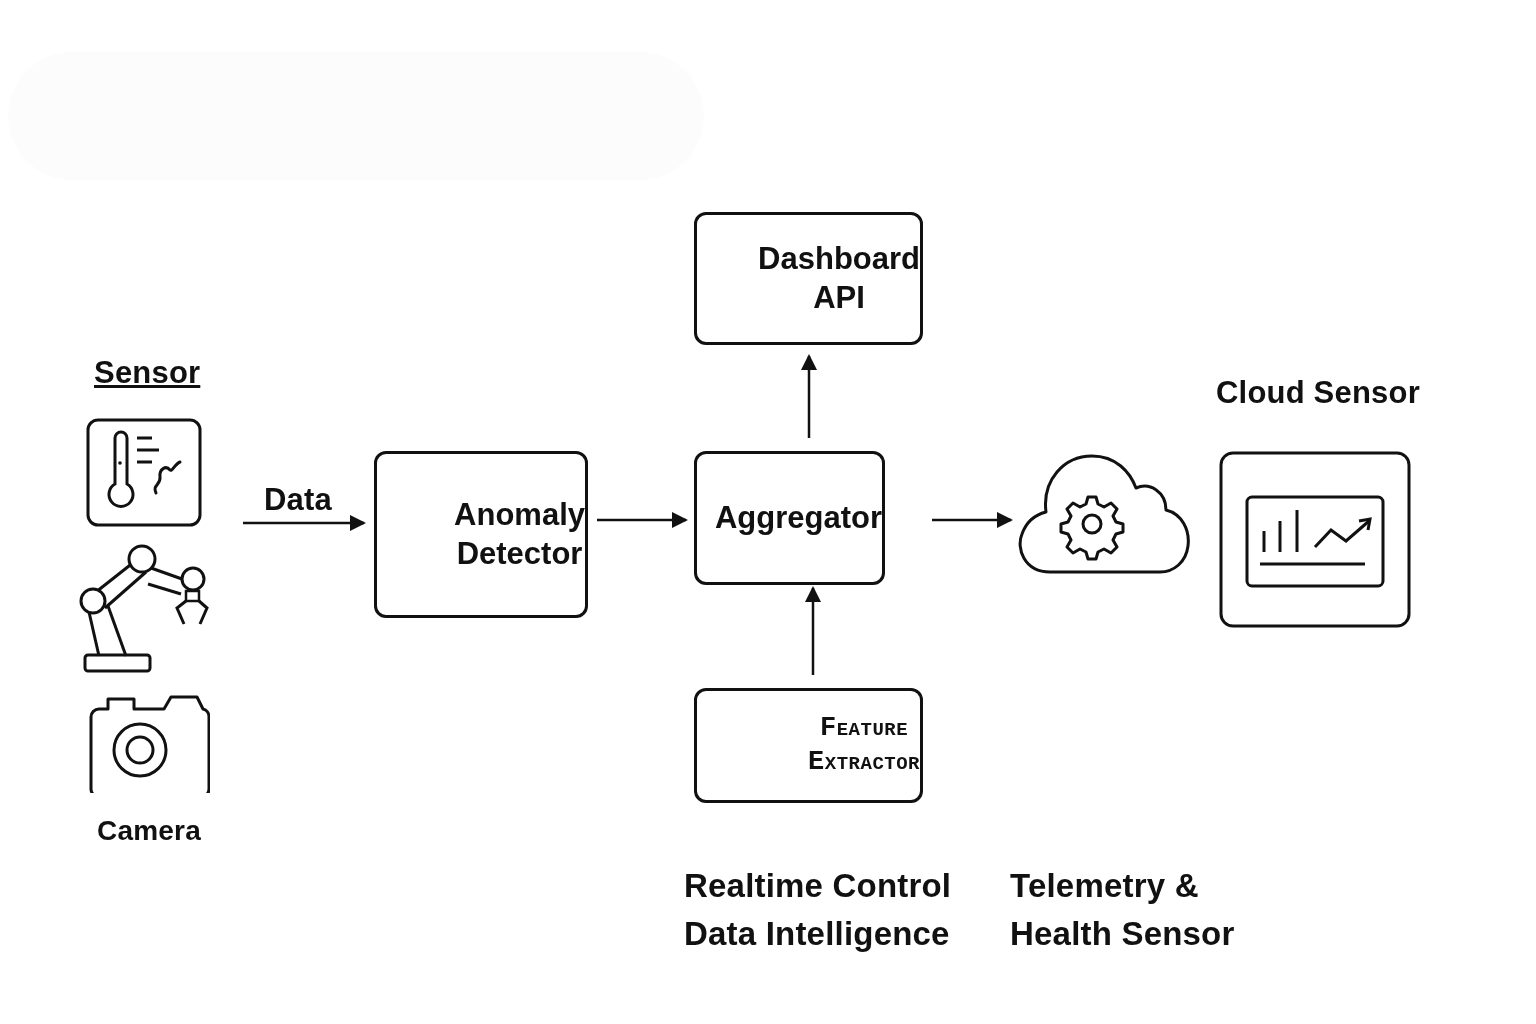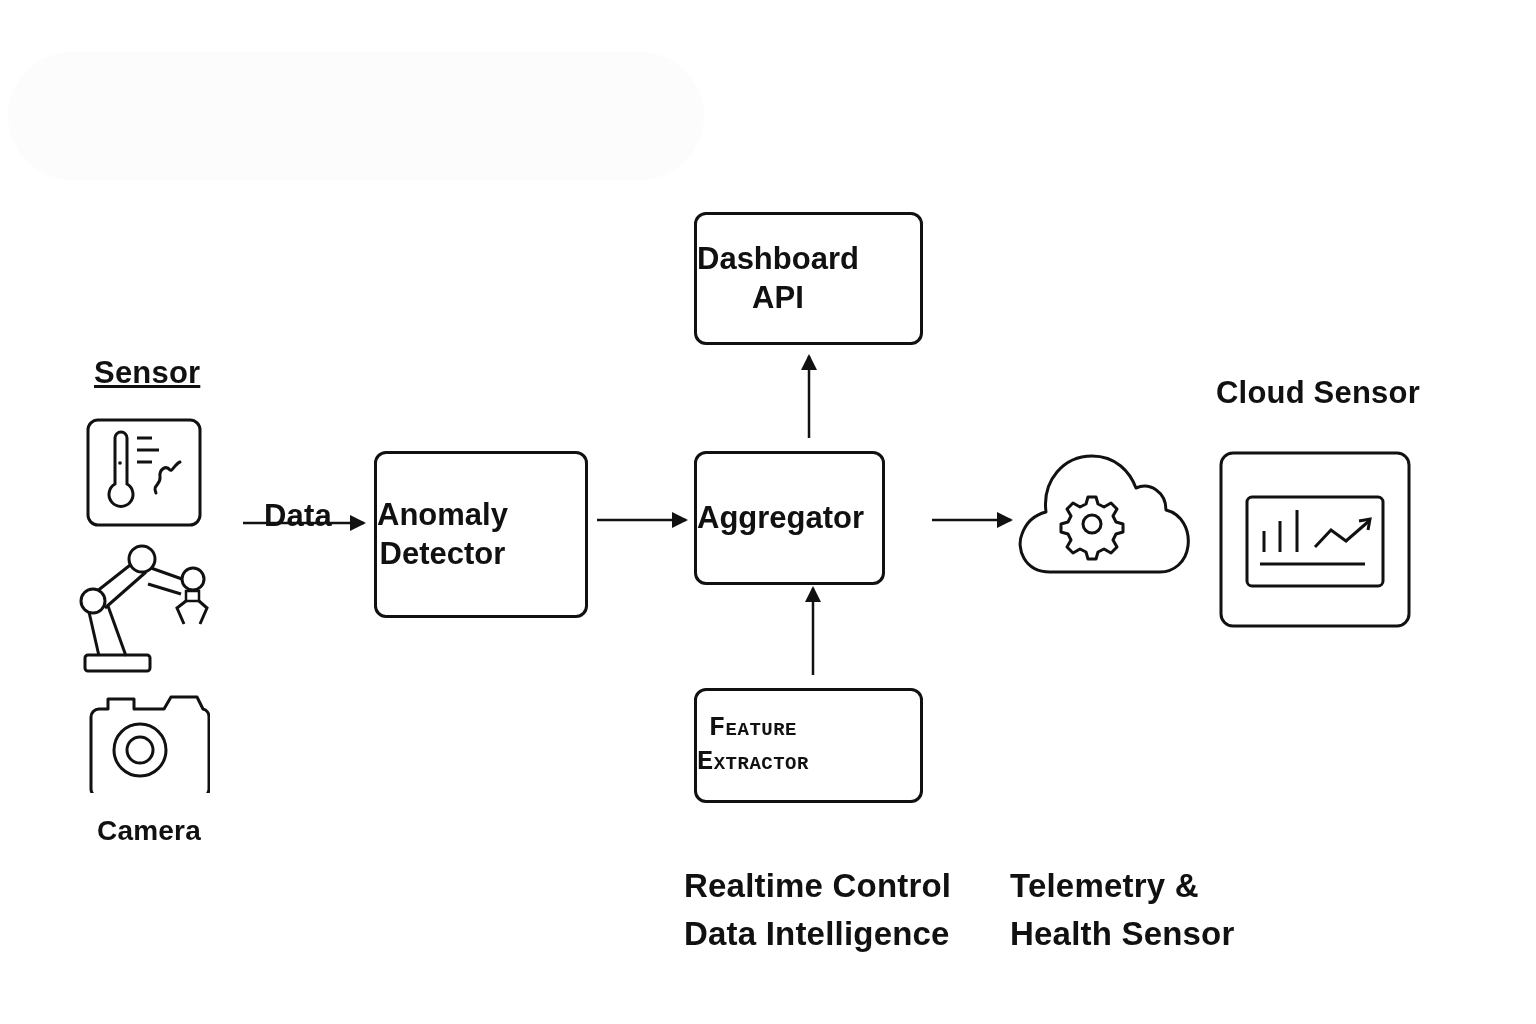--- a/index.html
+++ b/index.html
@@ -14,21 +14,21 @@
     position: absolute; left: 8px; top: 52px; width: 696px; height: 128px;
     border-radius: 64px; background: #fcfcfc;
   }
   .label {
     position: absolute; font-weight: 700; color: #111; white-space: nowrap;
     letter-spacing: 0.2px;
   }
   .box {
     position: absolute; border: 3px solid #111; border-radius: 12px;
     background: #fff; box-sizing: border-box;
-    display: flex; align-items: center; justify-content: flex-start;
+    display: flex; align-items: center; justify-content: flex-end;
     text-align: center; font-weight: 700; color: #111;
     line-height: 1.25;
   }
   .box span { display: block; }
   .smallcaps { font-variant: small-caps; font-family: Liberation Mono, monospace; letter-spacing: 0.5px; }
   svg.overlay { position: absolute; left: 0; top: 0; width: 1536px; height: 1024px; pointer-events: none; }
   .icon { position: absolute; }
 </style>
 </head>
 <body>
@@ -64,21 +64,21 @@
 </svg>
 
 <svg class="icon" style="left:88px; top:693px;" width="122" height="100" viewBox="0 0 122 100">
   <path d="M20 6 h26 v10 h30 l7 -12 h26 l6 12 h0 a8 8 0 0 1 6 8 v72 a8 8 0 0 1 -8 8 h-102 a8 8 0 0 1 -8 -8 v-72 a8 8 0 0 1 8 -8 h9 Z" fill="none" stroke="#111" stroke-width="3" stroke-linejoin="round"></path>
   <circle cx="52" cy="57" r="26" fill="none" stroke="#111" stroke-width="3"></circle>
   <circle cx="52" cy="57" r="13" fill="none" stroke="#111" stroke-width="3"></circle>
 </svg>
 
 <div class="label" style="left:97px; top:815px; font-size:28px;">Camera</div>
 
-<div class="label" style="left:264px; top:498px; font-size:31px;">Data</div>
+<div class="label" style="left:264px; top:482px; font-size:31px;">Data</div>
 
 <div class="box" style="left:374px; top:451px; width:214px; height:167px; font-size:31px;">
   <div>
     <span>Anomaly</span>
     <span>Detector</span>
   </div>
 </div>
 
 <div class="box" style="left:694px; top:212px; width:229px; height:133px; font-size:31px;">
   <div>

